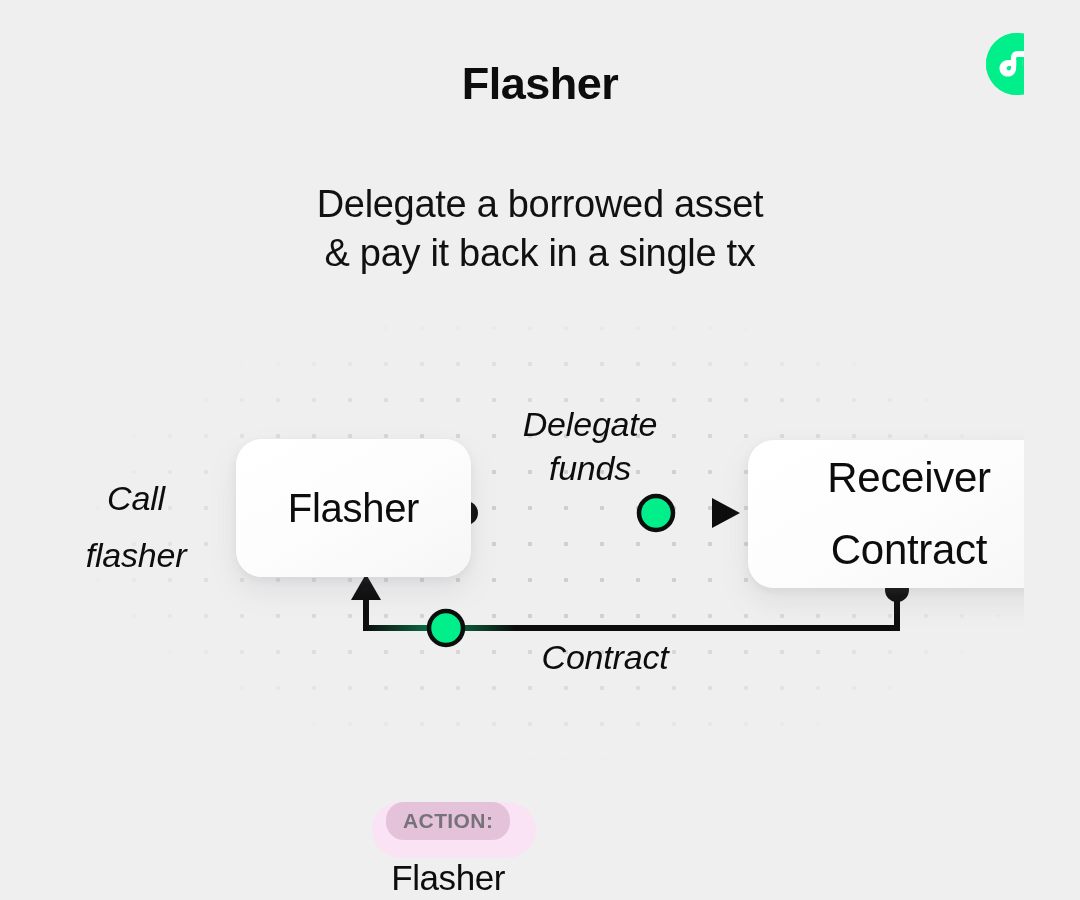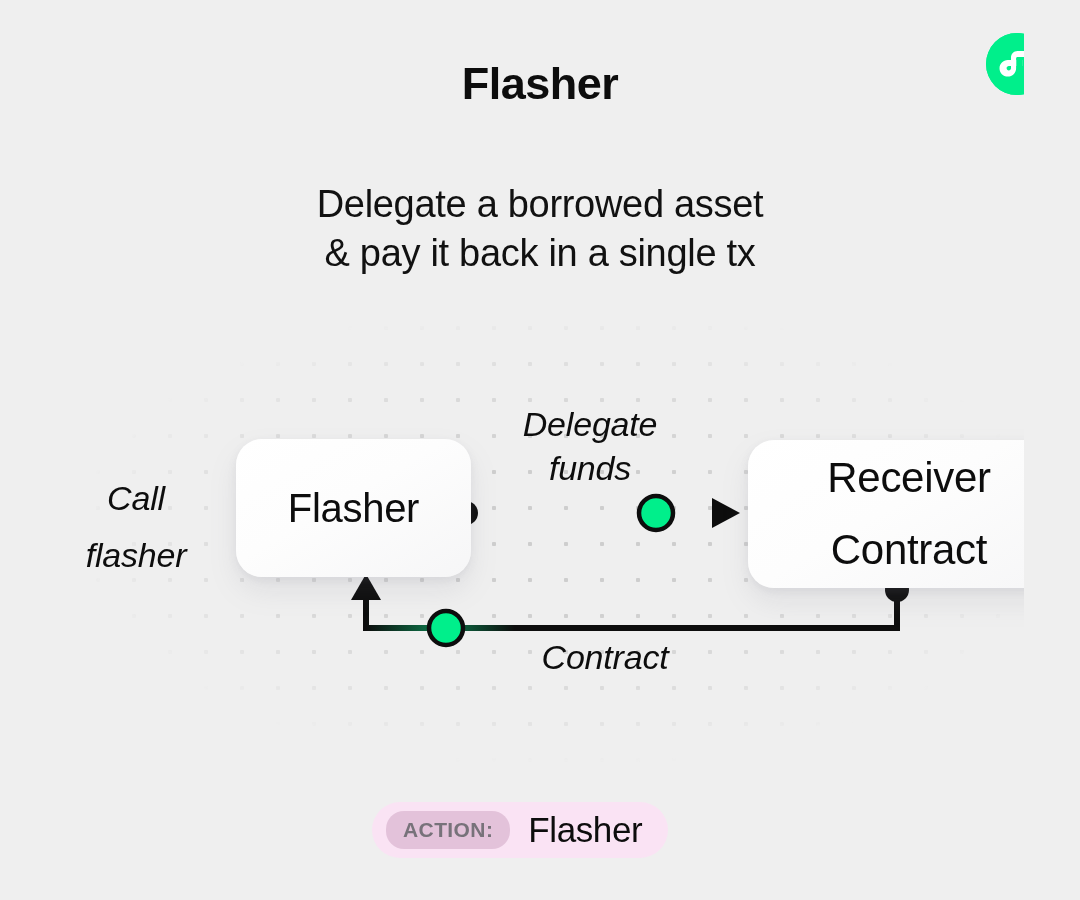--- a/index.html
+++ b/index.html
@@ -156,20 +156,21 @@
     position: absolute;
     left: 372px;
     top: 802px;
     height: 56px;
     padding: 0 26px 0 14px;
     border-radius: 28px;
     background: #fae3f4;
     display: flex;
     align-items: center;
     gap: 18px;
+    flex-direction: column;
   }
   #action-badge-chip {
     background: #e3c2da;
     color: #77727a;
     font-size: 21px;
     font-weight: bold;
     letter-spacing: 0.4px;
     padding: 7px 17px;
     border-radius: 18px;
   }

